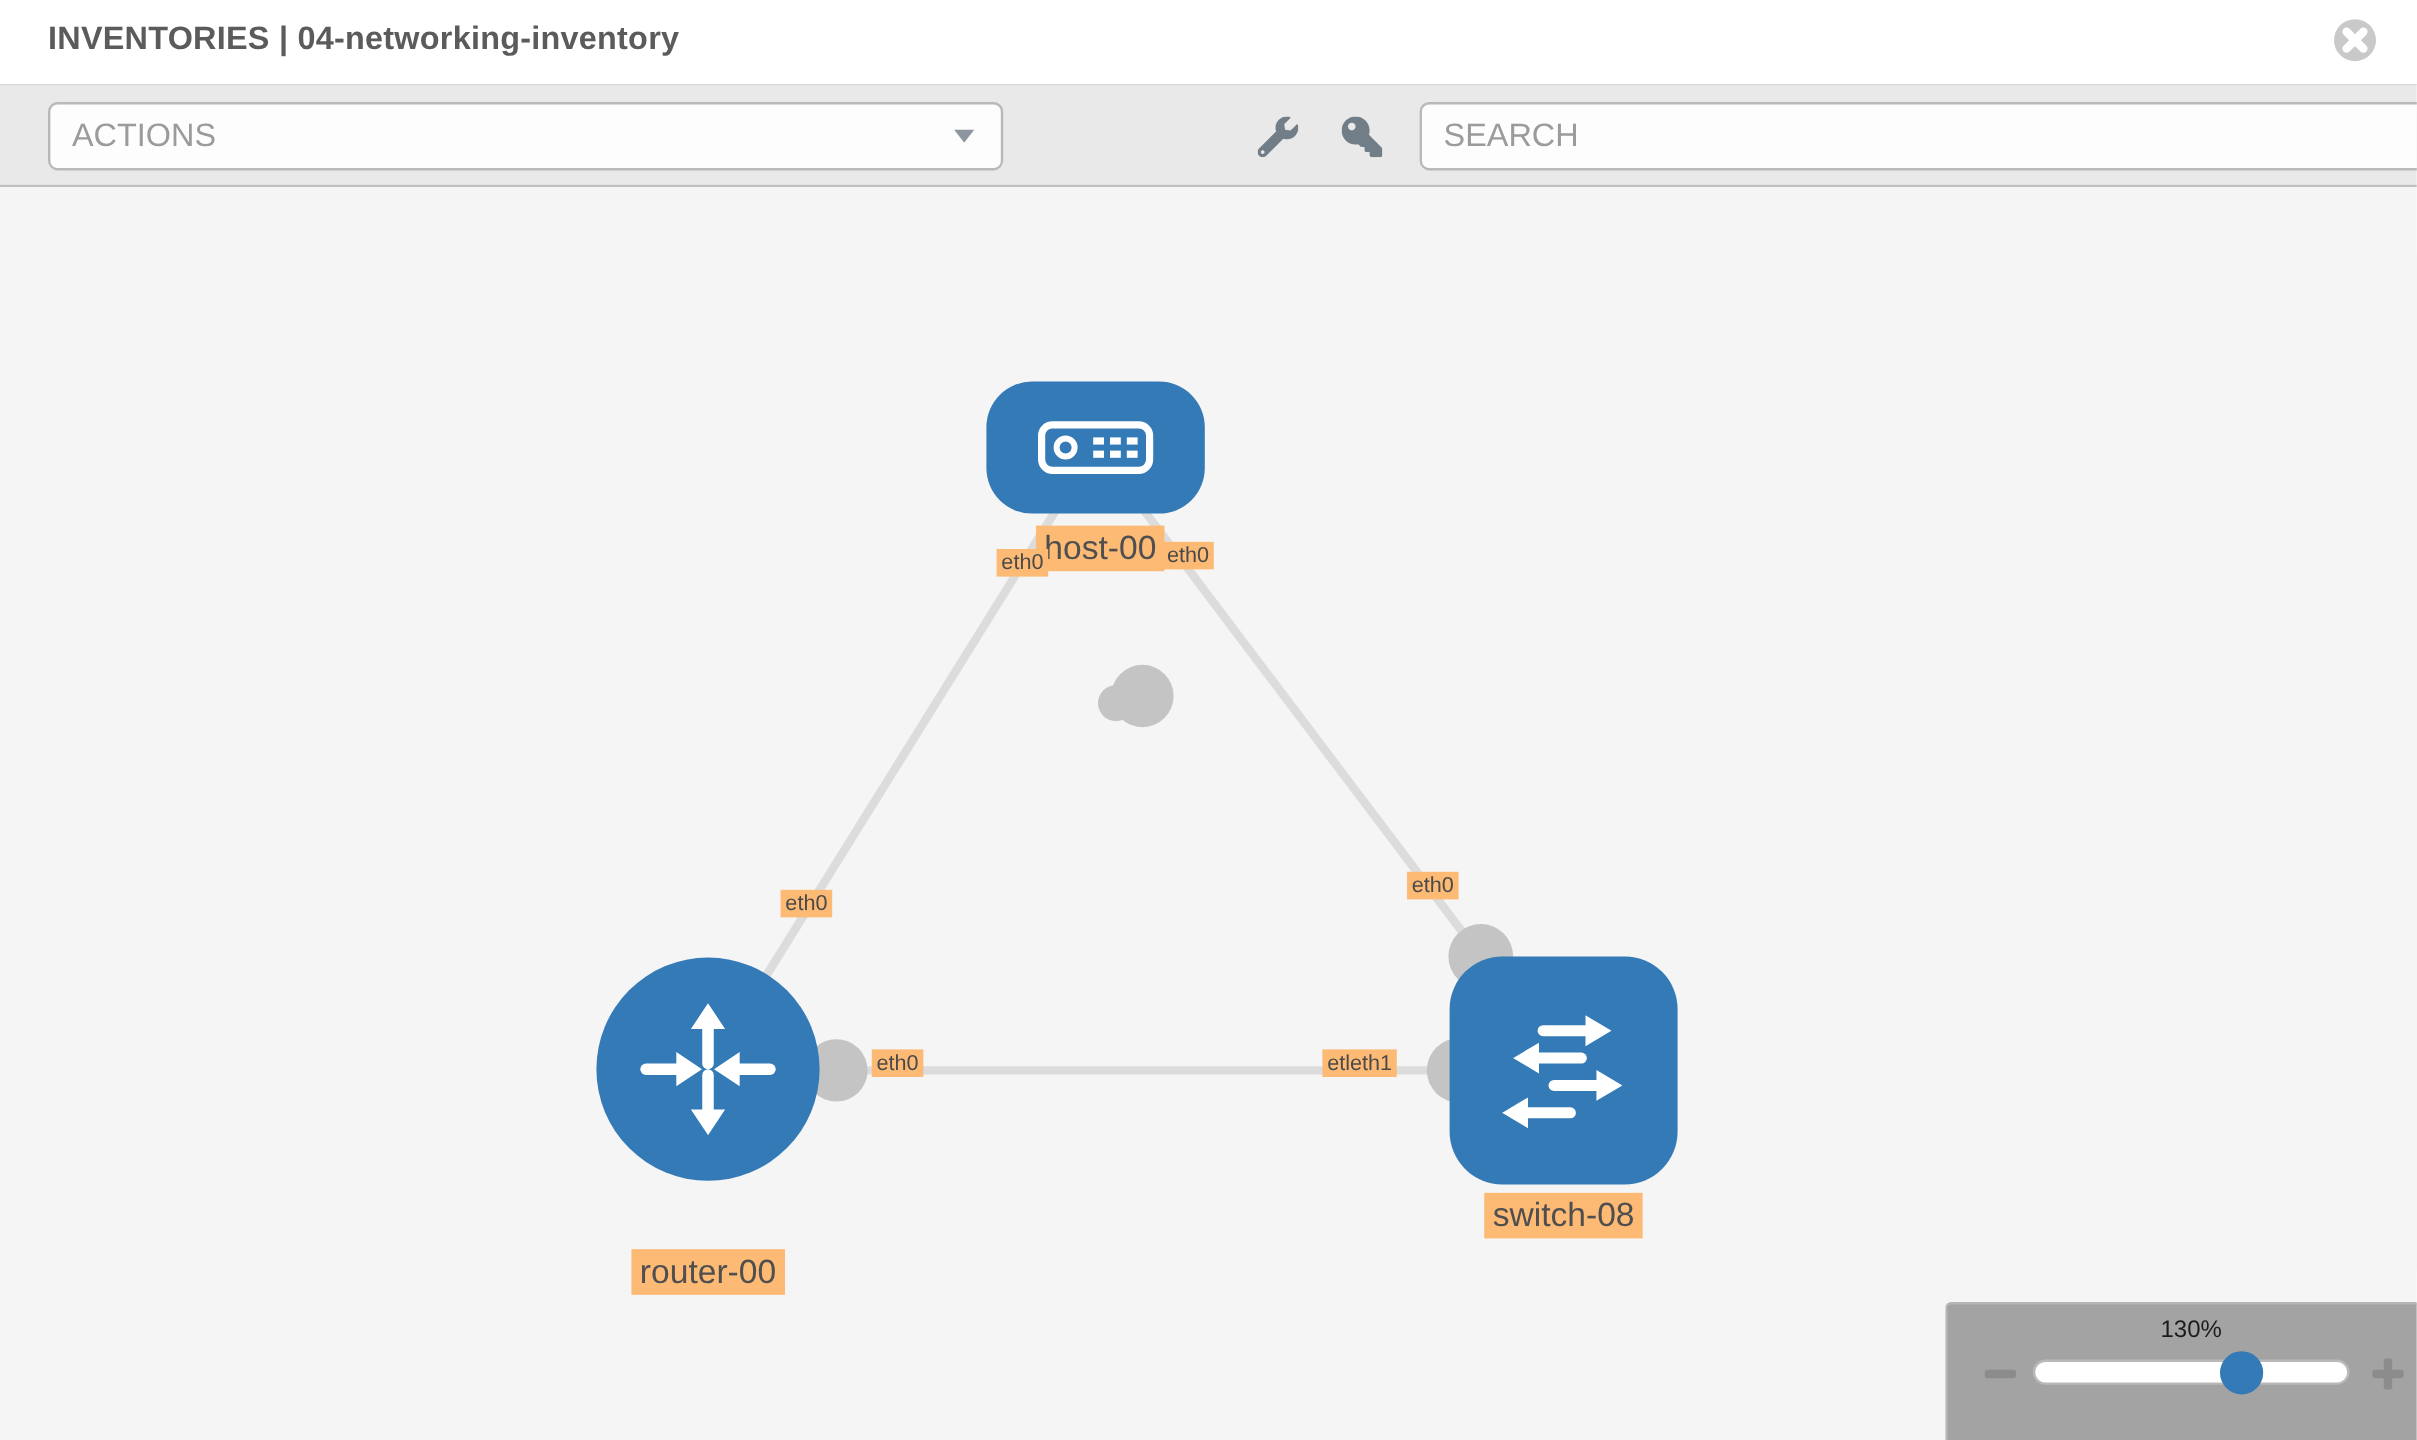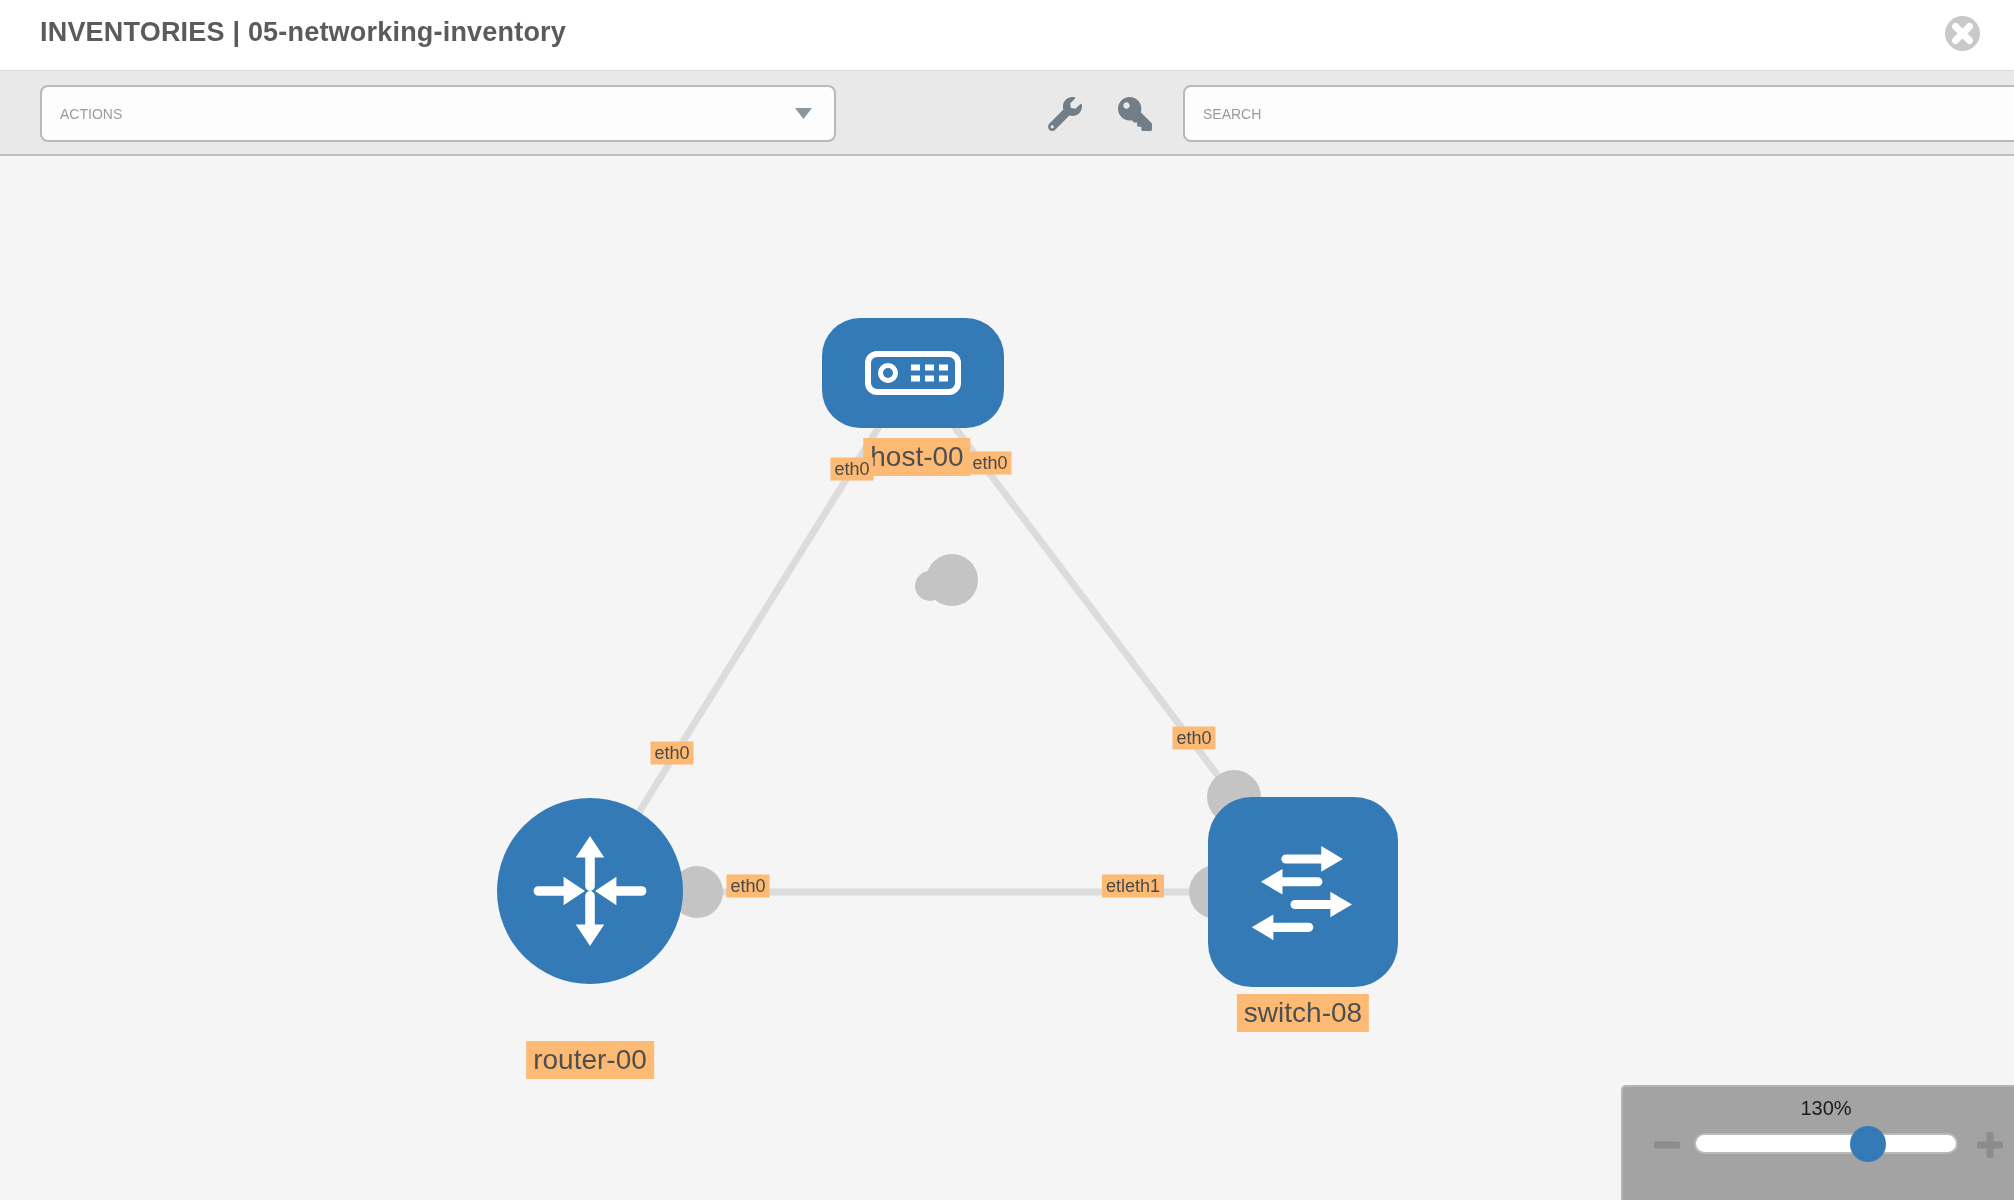--- a/index.html
+++ b/index.html
@@ -11,21 +11,21 @@
   .header { position:absolute; top:0; left:0; width:100%; height:70px; background:#ffffff; }
   .page-title { position:absolute; left:40px; top:17px; font-size:27px; font-weight:bold; color:#5b5b5b; letter-spacing:0.2px; }
   .close-btn { position:absolute; right:33px; top:15px; width:37px; height:37px; cursor:pointer; }
 
   
   .toolbar { position:absolute; top:70px; left:0; width:100%; height:86px; background:#e9e9e9;
              border-top:1px solid #d8d8d8; border-bottom:2px solid #bfbfbf; }
   .select-box { position:absolute; top:14px; height:57px; background:#fdfdfd; border:2px solid #b9b9b9;
                 border-radius:8px; display:flex; align-items:center; justify-content:space-between;
                 padding:0 22px 0 18px; cursor:pointer; }
-  .select-box .sel-label { font-size:14px; color:#9b9b9b; }
+  .select-box .sel-label { font-size:27px; color:#9b9b9b; }
   .actions-box { left:40px; width:796px; }
   .search-box  { left:1183px; width:892px; }
   .caret-icon { width:17px; height:11px; }
   .tool-icon { position:absolute; top:26px; width:34px; height:34px; cursor:pointer; }
   .wrench-pos { left:1048px; }
   .key-pos    { left:1118px; }
 
   
   .canvas { position:absolute; top:156px; left:0; width:2014px; height:1044px; background:#f5f5f5; }
   .links-svg { position:absolute; top:0; left:0; }
@@ -51,21 +51,21 @@
                  border:2px solid #b9b9b9; border-radius:11px; cursor:pointer; }
   .zoom-thumb { position:absolute; left:154px; top:-9px; width:36px; height:36px; border-radius:50%;
                 cursor:grab; }
 </style>
 </head>
 <body>
 
 <div class="app">
 
   <div class="header">
-    <div class="page-title">INVENTORIES | 05-networking-inventory</div>
+    <div class="page-title">INVENTORIES | 04-networking-inventory</div>
     <div class="close-btn">
       <svg width="37" height="37" viewBox="0 0 37 37">
         <circle cx="18.5" cy="18.5" r="17.5" fill="#c9c9c9"></circle>
         <path d="M11.5 11.5 L25.5 25.5 M25.5 11.5 L11.5 25.5" stroke="#ffffff" stroke-width="7" stroke-linecap="round"></path>
       </svg>
     </div>
   </div>
 
   <div class="toolbar">
     <div class="select-box actions-box">

